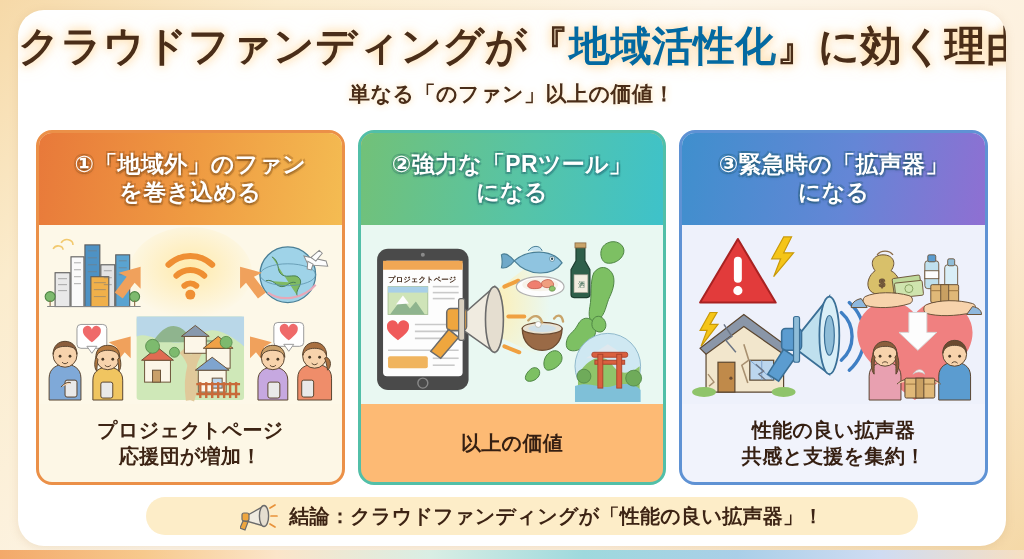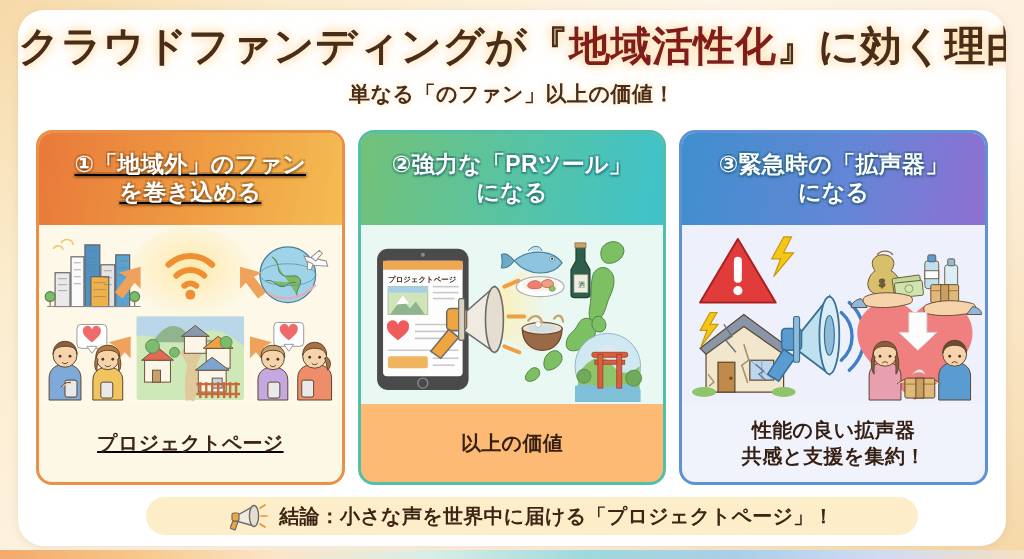--- a/index.html
+++ b/index.html
@@ -19,34 +19,34 @@
   }
 
   
   .title-wrap { position:absolute; left:0; top:14px; width:988px; text-align:center; }
   .title {
     font-size:41px; font-weight:bold; letter-spacing:.5px;
     color:#4a2d18; line-height:1.12; white-space:nowrap;
     text-shadow: 0 0 9px rgba(255,214,150,.95), 0 0 16px rgba(255,222,170,.75),
                  2px 2px 0 #ffffff, -1px -1px 0 #ffffff;
   }
-  .title .accent { color:#7f1d1d; }
+  .title .accent { color:#0369a1; }
   .title .brk { color:#4a2d18; }
   .subtitle {
     margin-top:10px; font-size:21px; font-weight:bold; color:#4a2d18;
     letter-spacing:.5px; white-space:nowrap;
     text-shadow:0 0 7px rgba(255,220,160,.9), 1px 1px 0 #fff;
   }
 
   
   .cards { position:absolute; left:18px; top:120px; width:952px; height:355px;
            display:flex; gap:13px; }
   .card { flex:1; border-radius:16px; overflow:hidden; position:relative;
           display:flex; flex-direction:column; }
-  .card.c1 { border:3px solid #eb9048; background:#fdf7e6;text-decoration:underline; }
+  .card.c1 { border:3px solid #eb9048; background:#fdf7e6; }
   .card.c2 { border:3px solid #52bfa8; background:#fdba74; }
   .card.c3 { border:3px solid #5f92d4; background:#f1f3fc; }
 
   .card-head { height:92px; display:flex; align-items:center; justify-content:center;
                padding:4px 8px 6px; }
   .c1 .card-head { background:linear-gradient(100deg,#e8793a 0%,#ef9b42 52%,#f4bc52 100%); }
   .c2 .card-head { background:linear-gradient(100deg,#72c178 0%,#56c4a7 55%,#3ec2ca 100%); }
   .c3 .card-head { background:linear-gradient(100deg,#3f8fcd 0%,#6486d6 55%,#8f6fd2 100%);align-items:center; }
   .card-head-txt {
     font-size:23px; font-weight:bold; color:#ffffff; text-align:center;
@@ -249,20 +249,21 @@
                 <circle cx="280" cy="133" r="1.4" fill="#4a3a28" stroke="none"></circle>
                 <path d="M272 139c2 2 4 2 6 0" fill="none"></path>
                 <rect x="262" y="156" width="12" height="17" rx="2" fill="#e9e9e9"></rect>
               </g>
             </g>
           </svg>
         </div>
         <div class="card-cap">
           <div class="card-cap-txt">
             <span>プロジェクトページ</span><br>
+            <span>応援団が増加！</span>
           </div>
         </div>
       </div>
 
       <div class="card c2">
         <div class="card-head">
           <div class="card-head-txt">
             <span>②強力な「PRツール」</span><br>
             <span>になる</span>
           </div>
@@ -513,19 +514,19 @@
         <path d="M6 15 L24 5 L24 25 L6 20 Z" fill="#f0ebe0" stroke="#6b6b6b" stroke-width="1.4"></path>
         <ellipse cx="24" cy="15" rx="4.6" ry="10.5" fill="#e5ded0" stroke="#6b6b6b" stroke-width="1.4"></ellipse>
         <rect x="2" y="12" width="7" height="8" rx="2" fill="#efa63e" stroke="#6b6b6b" stroke-width="1.2"></rect>
         <path d="M3 20 L0 27 L5 29 L8 21 Z" fill="#efa63e" stroke="#6b6b6b" stroke-width="1.2"></path>
         <g stroke="#e8923a" stroke-width="1.7" stroke-linecap="round">
           <line x1="30" y1="7" x2="35" y2="4"></line>
           <line x1="31" y1="15" x2="37" y2="15"></line>
           <line x1="30" y1="23" x2="35" y2="26"></line>
         </g>
       </svg>
-      <span class="footer-txt">結論：小さな声を世界中に届ける「プロジェクトページ」！</span>
+      <span class="footer-txt">結論：クラウドファンディングが「性能の良い拡声器」！</span>
     </div>
 
   </div>
 
   <div class="bottom-bar"></div>
 </div>
 
 </body></html>

